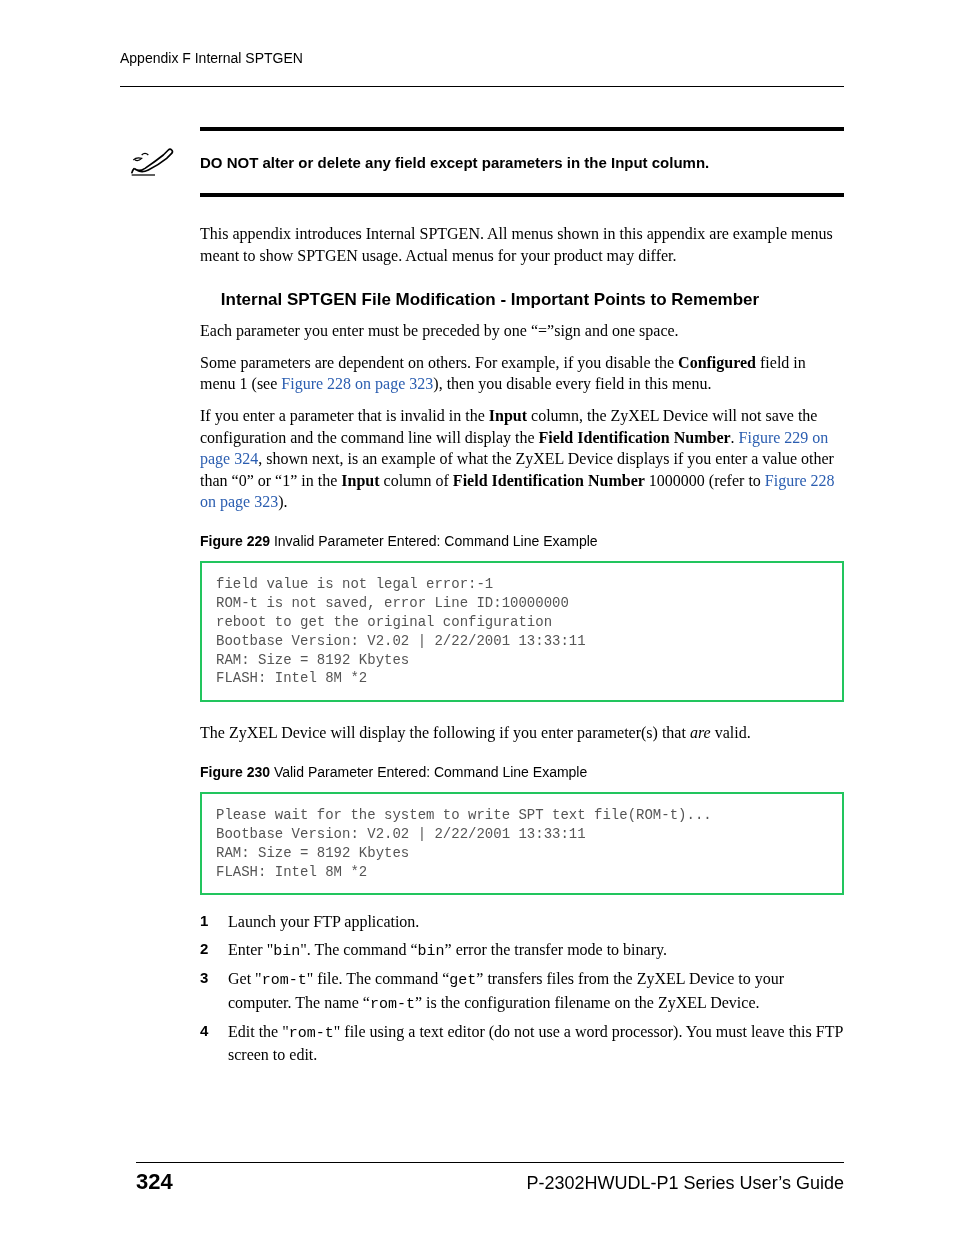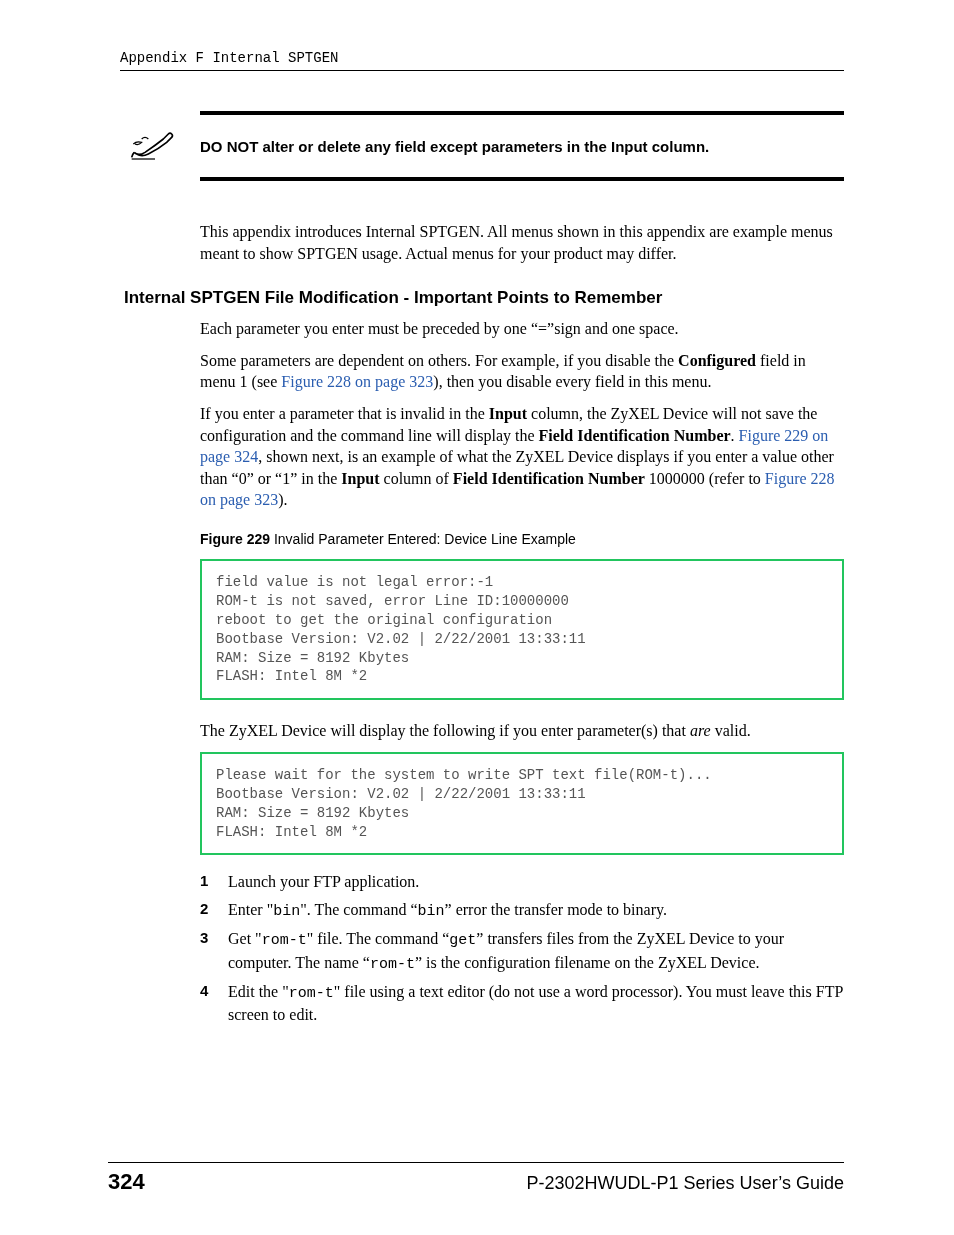--- a/index.html
+++ b/index.html
@@ -10,24 +10,24 @@
     color: #000;
     width: 954px;
   }
   .page {
     padding: 50px 110px 40px 120px;
     box-sizing: border-box;
     min-height: 1235px;
     position: relative;
   }
   .running-header {
-    font-family: Liberation Mono, monospace;
+    font-family: Liberation Sans, sans-serif;
     font-size: 14px;
     color: #000;
-    margin-bottom: 4px;
+    margin-bottom: 20px;
   }
   .header-rule {
     border: none;
     border-top: 1px solid #000;
     margin: 0 0 40px 0;
   }
   .note-box {
     margin-left: 80px;
   }
   .note-rule-top, .note-rule-bottom {
@@ -54,21 +54,22 @@
   .body-text {
     margin-left: 80px;
     font-size: 16px;
     line-height: 1.35;
   }
   .body-text p { margin: 10px 0; }
   .sect-heading {
     font-family: Arial, Helvetica, sans-serif;
     font-weight: bold;
     font-size: 17px;
-    margin: 24px 0 10px 4px;
+    margin: 24px 0 10px 16px;
+    text-align: center;
   }
   .fig-caption {
     margin-left: 80px;
     font-family: Arial, Helvetica, sans-serif;
     font-size: 14px;
     margin-top: 20px;
     margin-bottom: 12px;
   }
   .fig-caption .fig-label { font-weight: bold; }
   .code-box {
@@ -108,21 +109,21 @@
     top: 0;
     font-family: Arial, Helvetica, sans-serif;
     font-weight: bold;
     font-size: 15px;
   }
   .mono { font-family: "Courier New", Courier, monospace; font-size: 15px; }
   .xref { color: #2a5db0; text-align: right; }
   .footer {
     position: absolute;
     bottom: 40px;
-    left: 108px;
+    left: 136px;
     right: 110px;
   }
   .footer-rule {
     border: none;
     border-top: 1px solid #000;
     margin: 0 0 6px 0;
   }
   .footer-row {
     display: flex;
     justify-content: space-between;
@@ -156,54 +157,57 @@
           <path d="M4 20 Q8 16 14 18 Q10 22 6 20" fill="none" stroke="#000" stroke-width="1.5"></path>
           <path d="M14 14 Q18 10 22 14" fill="none" stroke="#000" stroke-width="1.5"></path>
           <line x1="2" y1="38" x2="30" y2="38" stroke="#000" stroke-width="1.5"></line>
         </svg>
       </div>
       <div class="note-text">DO NOT alter or delete any field except parameters in the Input column.</div>
     </div>
     <hr class="note-rule-bottom">
   </div>
 
-  <div class="body-text" style="margin-top:40px">
+  <div class="body-text" style="margin-top:26px">
     <p>This appendix introduces Internal SPTGEN. All menus shown in this appendix are example menus meant to show SPTGEN usage. Actual menus for your product may differ.</p>
   </div>
 
   <div class="sect-heading">Internal SPTGEN File Modification - Important Points to Remember</div>
 
   <div class="body-text">
     <p>Each parameter you enter must be preceded by one “=”sign and one space.</p>
 
     <p>
       <span>Some parameters are dependent on others. For example, if you disable the </span><b>Configured</b><span> field in menu 1 (see </span><span class="xref">Figure 228 on page 323</span><span>), then you disable every field in this menu.</span>
     </p>
 
     <p>
       <span>If you enter a parameter that is invalid in the </span><b>Input</b><span> column, the ZyXEL Device will not save the configuration and the command line will display the </span><b>Field Identification Number</b><span>. </span><span class="xref">Figure 229 on page 324</span><span>, shown next, is an example of what the ZyXEL Device displays if you enter a value other than “0” or “1” in the </span><b>Input</b><span> column of </span><b>Field Identification Number</b><span> 1000000 (refer to </span><span class="xref">Figure 228 on page 323</span><span>).</span>
     </p>
   </div>
 
   <div class="fig-caption">
-    <span class="fig-label">Figure 229</span><span>   Invalid Parameter Entered: Device Line Example</span>
+    <span class="fig-label">Figure 229</span><span>   Invalid Parameter Entered: Command Line Example</span>
   </div>
   <div class="code-box">field value is not legal error:-1
 ROM-t is not saved, error Line ID:10000000
 reboot to get the original configuration
 Bootbase Version: V2.02 | 2/22/2001 13:33:11
 RAM: Size = 8192 Kbytes
 FLASH: Intel 8M *2</div>
 
   <div class="body-text" style="margin-top:20px">
     <p>
       <span>The ZyXEL Device will display the following if you enter parameter(s) that </span><i>are</i><span> valid.</span>
     </p>
   </div>
 
+  <div class="fig-caption">
+    <span class="fig-label">Figure 230</span><span>   Valid Parameter Entered: Command Line Example</span>
+  </div>
   <div class="code-box">Please wait for the system to write SPT text file(ROM-t)...
 Bootbase Version: V2.02 | 2/22/2001 13:33:11
 RAM: Size = 8192 Kbytes
 FLASH: Intel 8M *2</div>
 
 
   <ol class="num-list">
     <li>Launch your FTP application.</li>
     <li>
       <span>Enter "</span><span class="mono">bin</span><span>". The command “</span><span class="mono">bin</span><span>” error the transfer mode to binary.</span>

